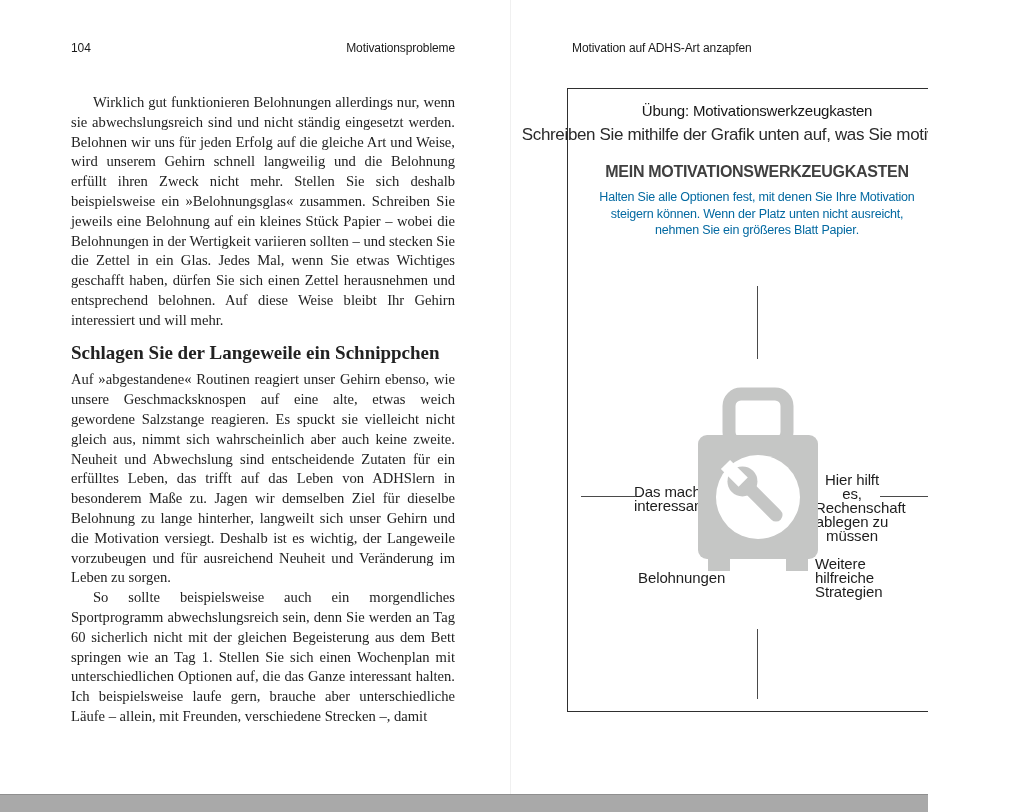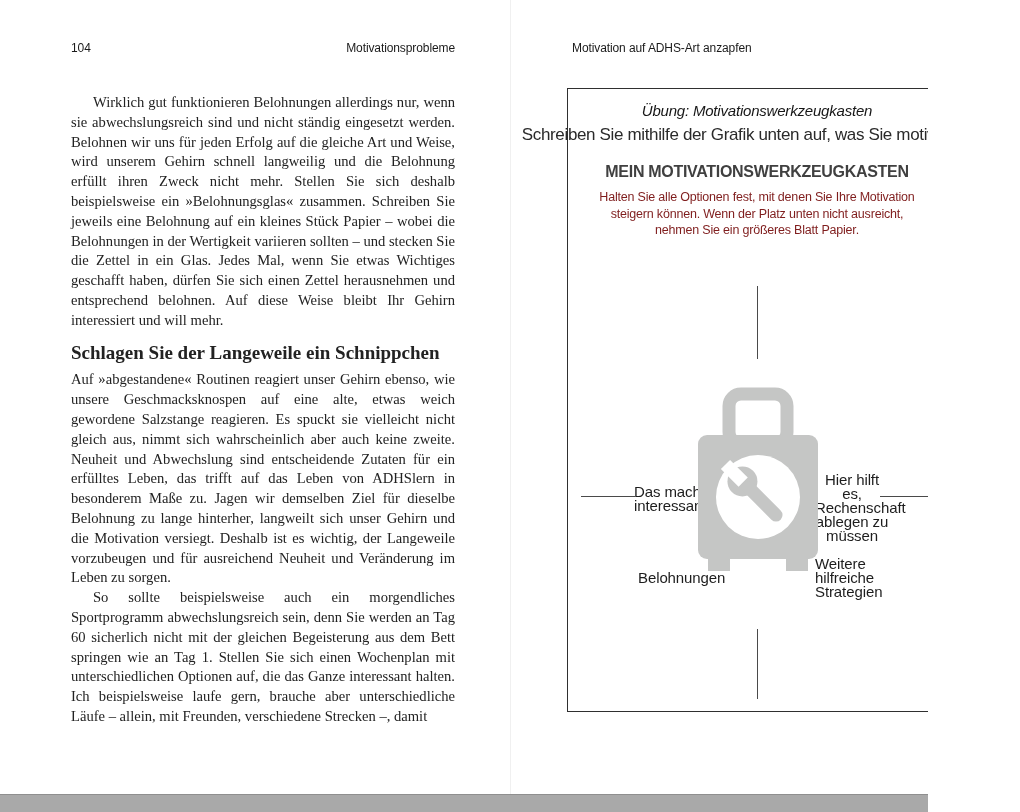--- a/index.html
+++ b/index.html
@@ -59,39 +59,39 @@
   .exercise-box {
     position: absolute; left: 567px; top: 88px;
     width: 380px; height: 624px;
     border: 1px solid #2f2f2f;
     box-sizing: border-box;
     background: #ffffff;
   }
   .ex-title-wrap, .ex-subtitle-wrap, .ex-heading-wrap {
     display: flex; justify-content: center;
   }
-  .ex-title-wrap { margin-top: 13px; font-style: italic; }
+  .ex-title-wrap { margin-top: 13px; }
   .ex-title {
     font-size: 15px; letter-spacing: -0.2px;
     white-space: nowrap; color: #161616;
   }
   .ex-subtitle-wrap { margin-top: 6px; }
   .ex-subtitle {
     font-size: 17px; letter-spacing: -0.35px;
     white-space: nowrap; color: #2a2a2a;
   }
   .ex-heading-wrap { margin-top: 18px; }
   .ex-heading {
     font-size: 16px; font-weight: bold; letter-spacing: -0.3px;
     white-space: nowrap; color: #404040;
   }
   .ex-intro {
     margin: 8px auto 0 auto; width: 330px;
     font-size: 12.5px; line-height: 16.5px; letter-spacing: -0.2px;
-    text-align: center; color: #7f1d1d;
+    text-align: center; color: #0369a1;
   }
 
   
   .dg-line { position: absolute; background: #4a4a4a; }
   .dg-line.v-top    { left: 189px; top: 197px; width: 1px;  height: 73px; }
   .dg-line.h-left   { left: 13px;  top: 407px; width: 54px; height: 1px; }
   .dg-line.h-right  { left: 312px; top: 407px; width: 54px; height: 1px; }
   .dg-line.v-bottom { left: 189px; top: 540px; width: 1px;  height: 70px; }
 
   .dg-label {

